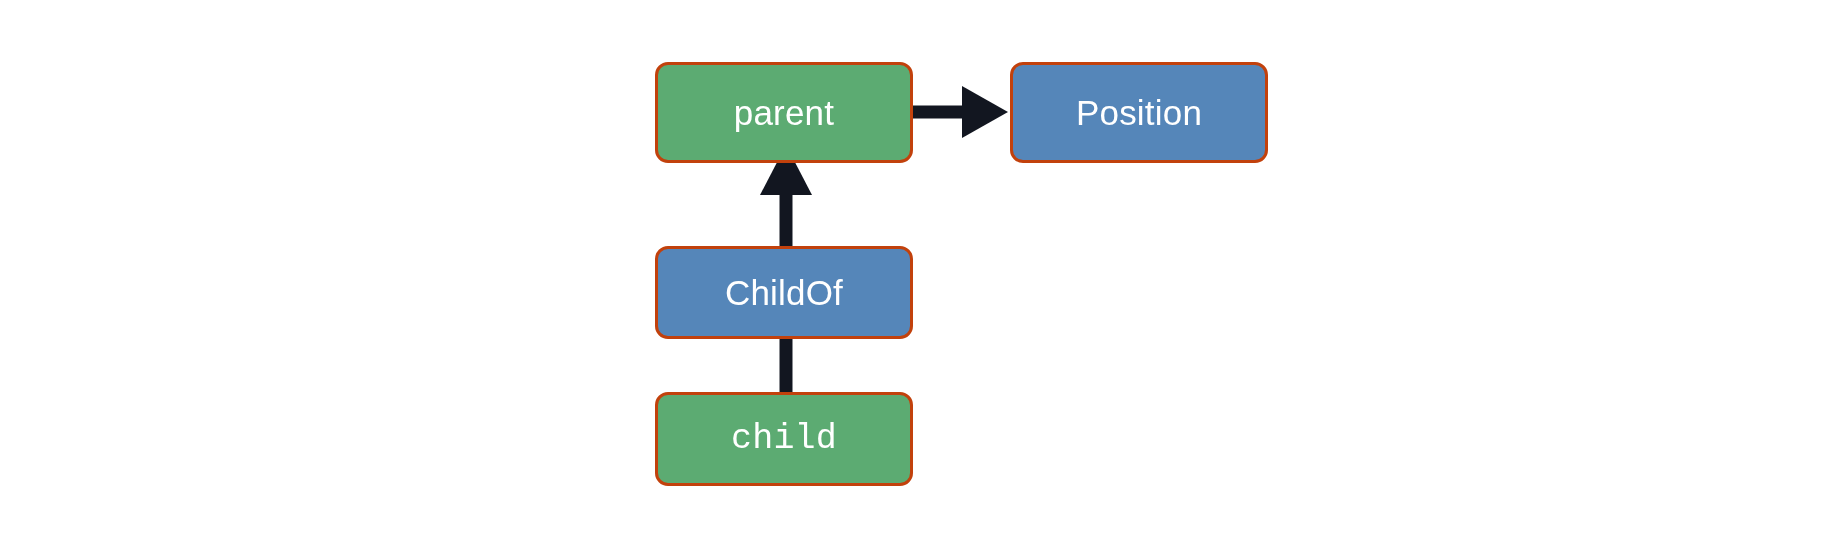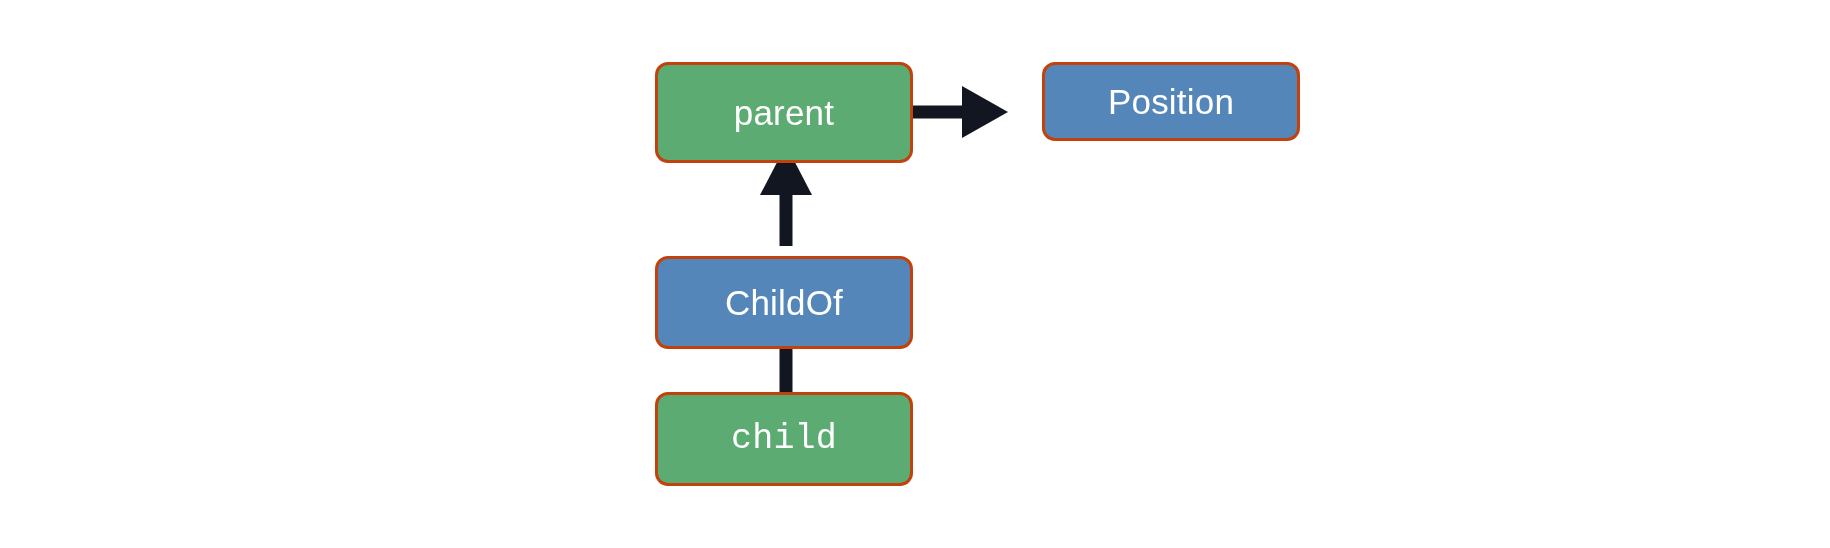--- a/index.html
+++ b/index.html
@@ -38,22 +38,22 @@
     line-height: 1;
     letter-spacing: 0.2px;
     font-weight: 400;
     white-space: nowrap;
     user-select: none;
   }
   .node-green { background: #5cab72; }
   .node-blue  { background: #5586b9; }
 
   .node-parent   { left: 655px;  top: 62px;  width: 258px; height: 101px; }
-  .node-position { left: 1010px; top: 62px;  width: 258px; height: 79px; margin-left: 32px; }
-  .node-childof  { left: 655px;  top: 246px; width: 258px; height: 93px; margin-top: 10px;  }
+  .node-position { left: 1010px; top: 62px;  width: 258px; height: 101px; }
+  .node-childof  { left: 655px;  top: 246px; width: 258px; height: 93px;  }
   .node-child    { left: 655px;  top: 392px; width: 258px; height: 94px; font-family: Liberation Mono, monospace;  }
 
   .node-label { pointer-events: none; }
 </style>
 </head>
 <body>
 
 <div id="canvas">
 
   <svg id="edge-layer" viewBox="0 0 1830 548" width="1830" height="548" xmlns="http://www.w3.org/2000/svg">

